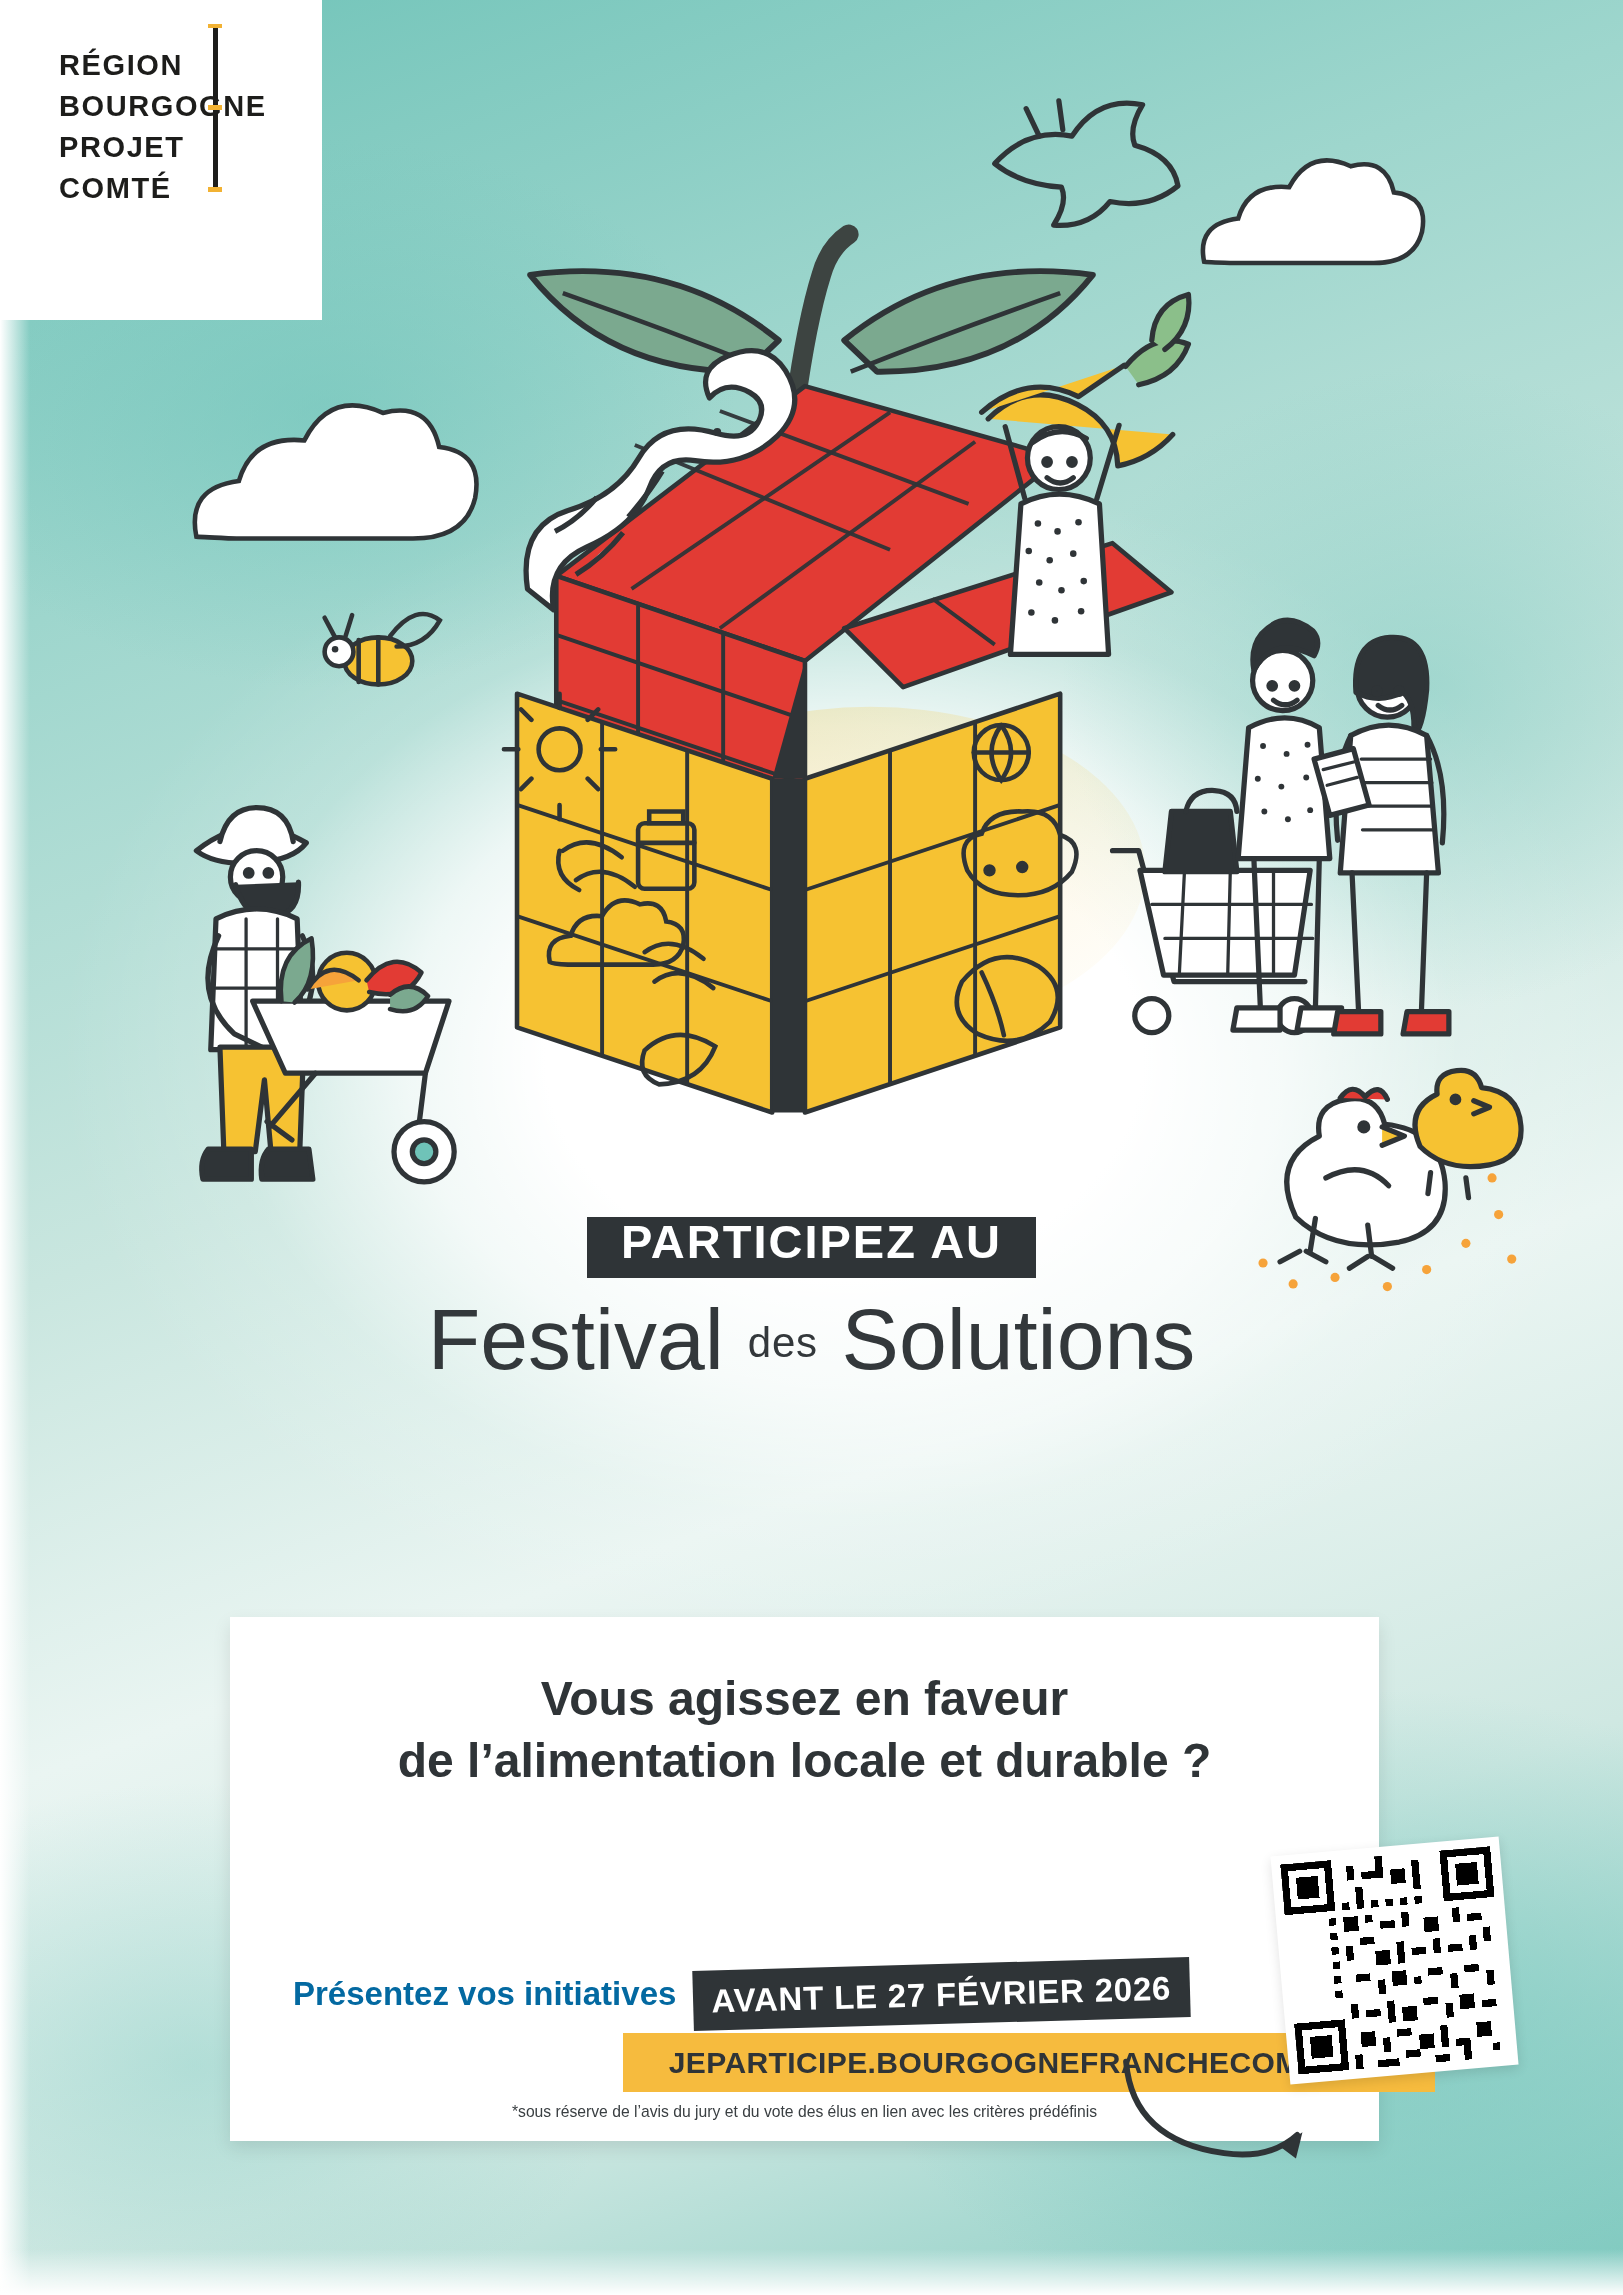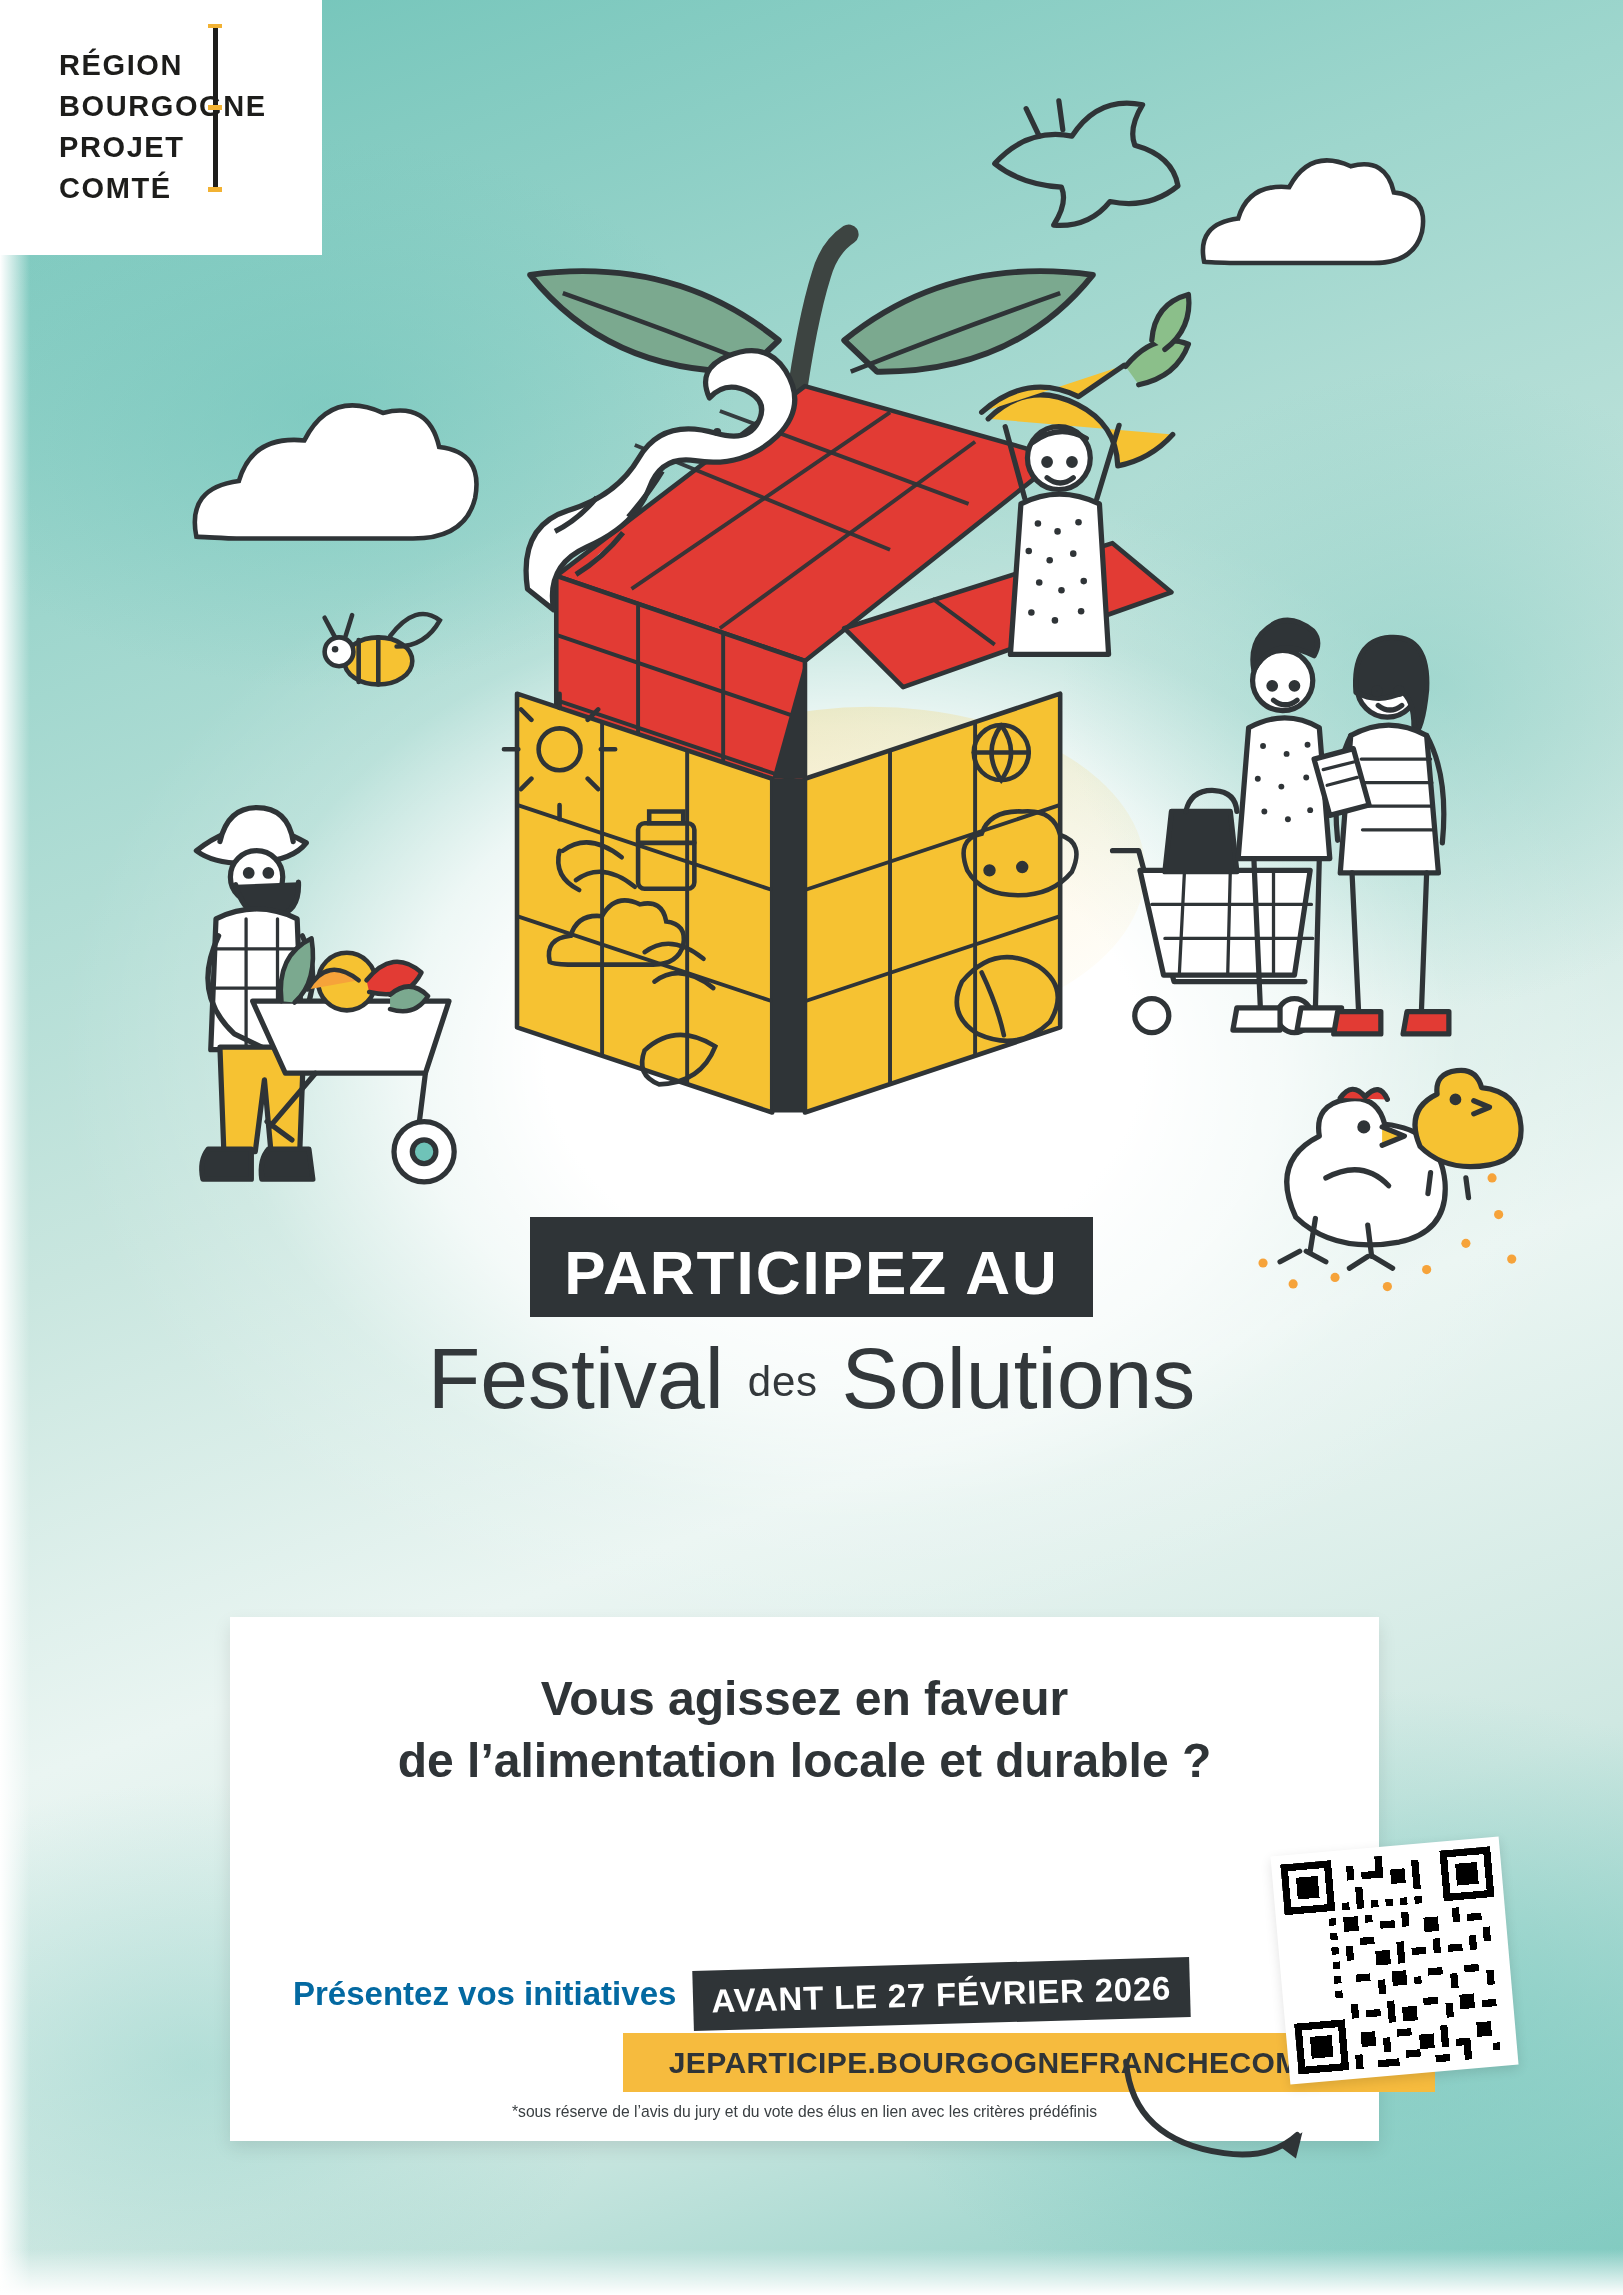--- a/index.html
+++ b/index.html
@@ -47,21 +47,21 @@
     position:absolute; left:0; bottom:0; width:1623px; height:46px;
     background: linear-gradient(0deg, #ffffff 0%, rgba(255,255,255,0.5) 50%, rgba(255,255,255,0) 100%);
     z-index: 30;
   }
 
   
   .logo-block {
     position: absolute;
     left: 0; top: 0;
     width: 322px;
-    height: 255px;
+    height: 320px;
     background: #ffffff;
     z-index: 20;
   }
   .logo-inner {
     position: absolute;
     left: 59px;
     top: 45px;
     width: 249px;
   }
   .logo-line {
@@ -100,23 +100,23 @@
     top: 1217px;
     width: 1623px;
     text-align: center;
     z-index: 22;
   }
   .participez {
     display: inline-block;
     background: #2f3437;
     color: #ffffff;
     font-weight: bold;
-    font-size: 62px;
+    font-size: 47px;
     letter-spacing: 2px;
-    padding: 25px 34px 13px 34px;
+    padding: 1px 34px 13px 34px;
     line-height: 1;
   }
   .festival {
     margin-top: 15px;
     font-size: 86px;
     color: #33383b;
     letter-spacing: 0px;
     font-weight: normal;
     line-height: 1.08;
   }

